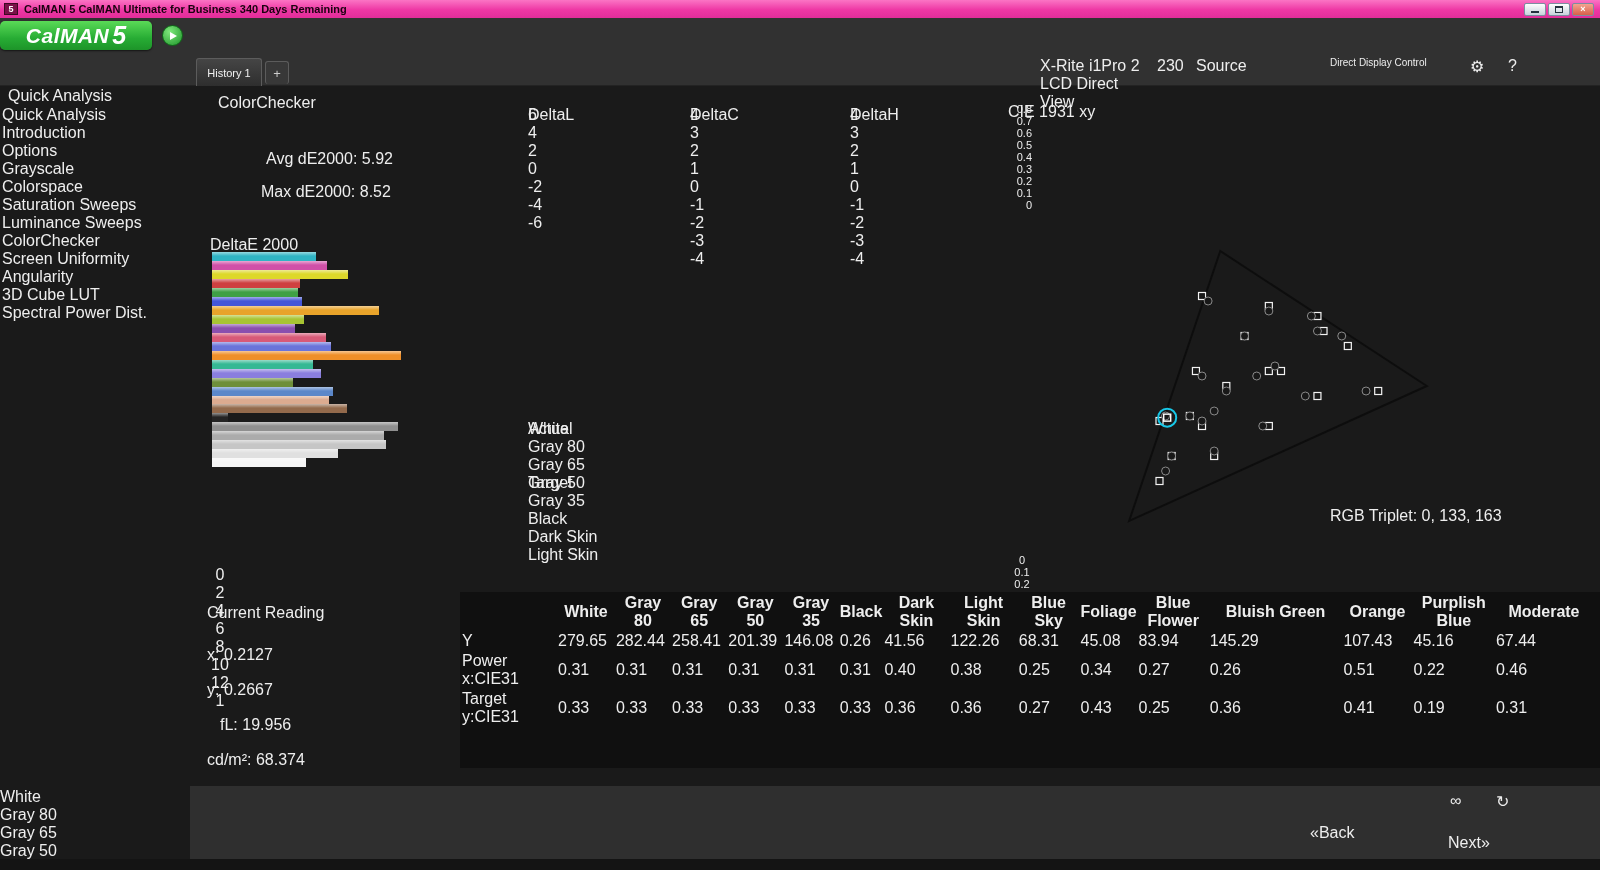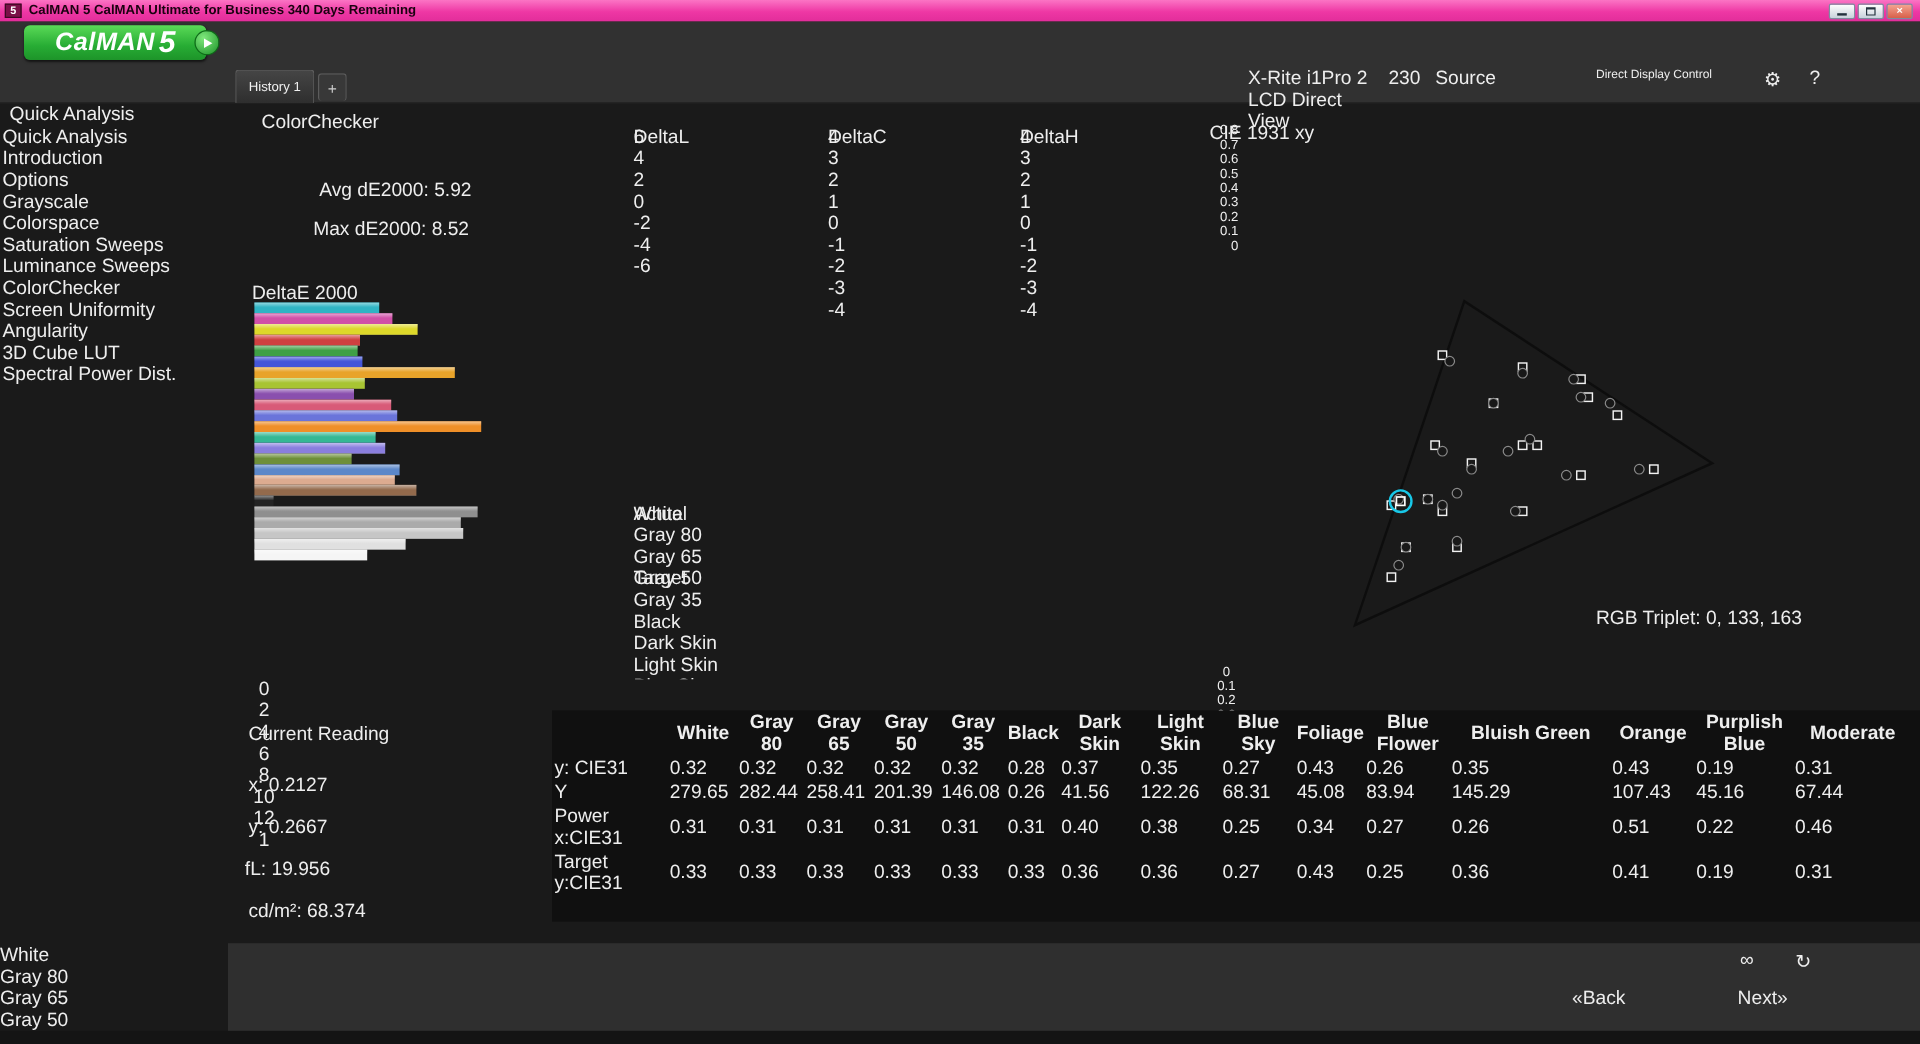--- a/index.html
+++ b/index.html
@@ -134,21 +134,21 @@
           <span class="min-glyph"></span>
         </div>
       <div class="winbtn">
           <span class="max-glyph"></span>
         </div>
       <div class="winbtn close">×</div>
     </div>
   </div>
 
   <div class="abs" style="left:0;top:18px;width:1600px;height:68px;background:#313131;border-bottom:1px solid #232323"></div>
-  <div class="abs logo" style="left:20px;top:21px;width:152px;height:29px">
+  <div class="abs logo" style="left:0;top:21px;width:152px;height:29px">
     <span class="logo-text">CalMAN</span>
       <span class="logo-five">5</span>
   </div>
   <div class="abs logo-orb" style="left:162px;top:25px">
       <span class="orb-tri"></span>
     </div>
 
   <div class="abs tab" style="left:196px;top:58px;width:66px;height:28px">History 1</div>
   <div class="abs tab plus" style="left:265px;top:61px;width:24px;height:23px">+</div>
 
@@ -443,21 +443,21 @@
       <div class="abs cie-inset" style="left:388px;top:26px;width:152px;height:97px">
         <div class="inset-square"></div>
         <div class="inset-dot"></div>
       </div>
       <div class="abs rgb-box" style="left:322px;top:404px;width:214px;height:27px">RGB Triplet: 0, 133, 163</div>
     </div>
 
     <div class="abs cr-title" style="left:17px;top:548px">Current Reading</div>
     <div class="abs cr-val" style="left:17px;top:590px">x: 0.2127</div>
     <div class="abs cr-val" style="left:17px;top:625px">y: 0.2667</div>
-    <div class="abs cr-val" style="left:14px;top:660px">fL: 19.956</div>
+    <div class="abs cr-val" style="left:30px;top:660px">fL: 19.956</div>
     <div class="abs cr-val" style="left:17px;top:695px">cd/m²: 68.374</div>
 
     <div class="abs" style="left:270px;top:536px;width:1140px;height:176px;overflow:hidden;background:#101010">
       <table class="dtable" style="width: 1134px;">
           <colgroup>
             <col style="width: 100px;">
             <col style="width: 57px;">
             <col style="width: 55px;">
             <col style="width: 55px;">
             <col style="width: 55px;">
@@ -487,38 +487,20 @@
               <th>Blue Sky</th>
               <th>Foliage</th>
               <th>Blue Flower</th>
               <th>Bluish Green</th>
               <th>Orange</th>
               <th>Purplish Blue</th>
               <th>Moderate</th>
             </tr>
           </thead>
           <tbody>
-            <tr>
-              <td class="rowlabel">y: CIE31</td>
-              <td>0.32</td>
-              <td>0.32</td>
-              <td>0.32</td>
-              <td>0.32</td>
-              <td>0.32</td>
-              <td>0.28</td>
-              <td>0.37</td>
-              <td>0.35</td>
-              <td>0.27</td>
-              <td>0.43</td>
-              <td>0.26</td>
-              <td>0.35</td>
-              <td>0.43</td>
-              <td>0.19</td>
-              <td>0.31</td>
-            </tr>
             <tr>
               <td class="rowlabel">Y</td>
               <td>279.65</td>
               <td>282.44</td>
               <td>258.41</td>
               <td>201.39</td>
               <td>146.08</td>
               <td>0.26</td>
               <td>41.56</td>
               <td>122.26</td>
@@ -604,21 +586,21 @@
     <div class="abs t-up" style="left:10px;top:3px"><span class="tri-up"></span></div>
     <div class="abs t-display" style="left:6px;top:17px"><span class="disp-icon"></span></div>
     <div class="abs tbtn" style="left:64px;top:6px;width:40px;height:26px"><span class="stop-icon"></span></div>
     <div class="abs tbtn" style="left:110px;top:6px;width:40px;height:26px"><span class="play-icon"></span></div>
     <div class="abs tbtn" style="left:156px;top:6px;width:40px;height:26px"><span class="bm-icon"></span></div>
     <div class="abs tbtn" style="left:202px;top:6px;width:40px;height:26px"><span>∞</span></div>
     <div class="abs tbtn" style="left:248px;top:6px;width:40px;height:26px"><span class="rec">↻</span></div>
     <div class="abs navbtn" style="left:62px;top:38px;width:132px;height:28px">
       <span class="chev">«</span><span>Back</span>
     </div>
-    <div class="abs navbtn" style="left:200px;top:38px;width:146px;height:28px">
+    <div class="abs navbtn" style="left:200px;top:48px;width:146px;height:28px">
       <span>Next</span><span class="chev">»</span>
     </div>
   </div>
 
   <div class="abs sb" style="left:190px;top:846px;width:1410px;height:13px">
     <div class="sbarrow left"><span class="tri-left"></span></div>
     <div class="thumb" style="left:16px;width:1020px"></div>
     <div class="sbarrow right"><span class="tri-right"></span></div>
   </div>
   <div class="abs" style="left:0;top:859px;width:1600px;height:11px;background:#141414"></div>

